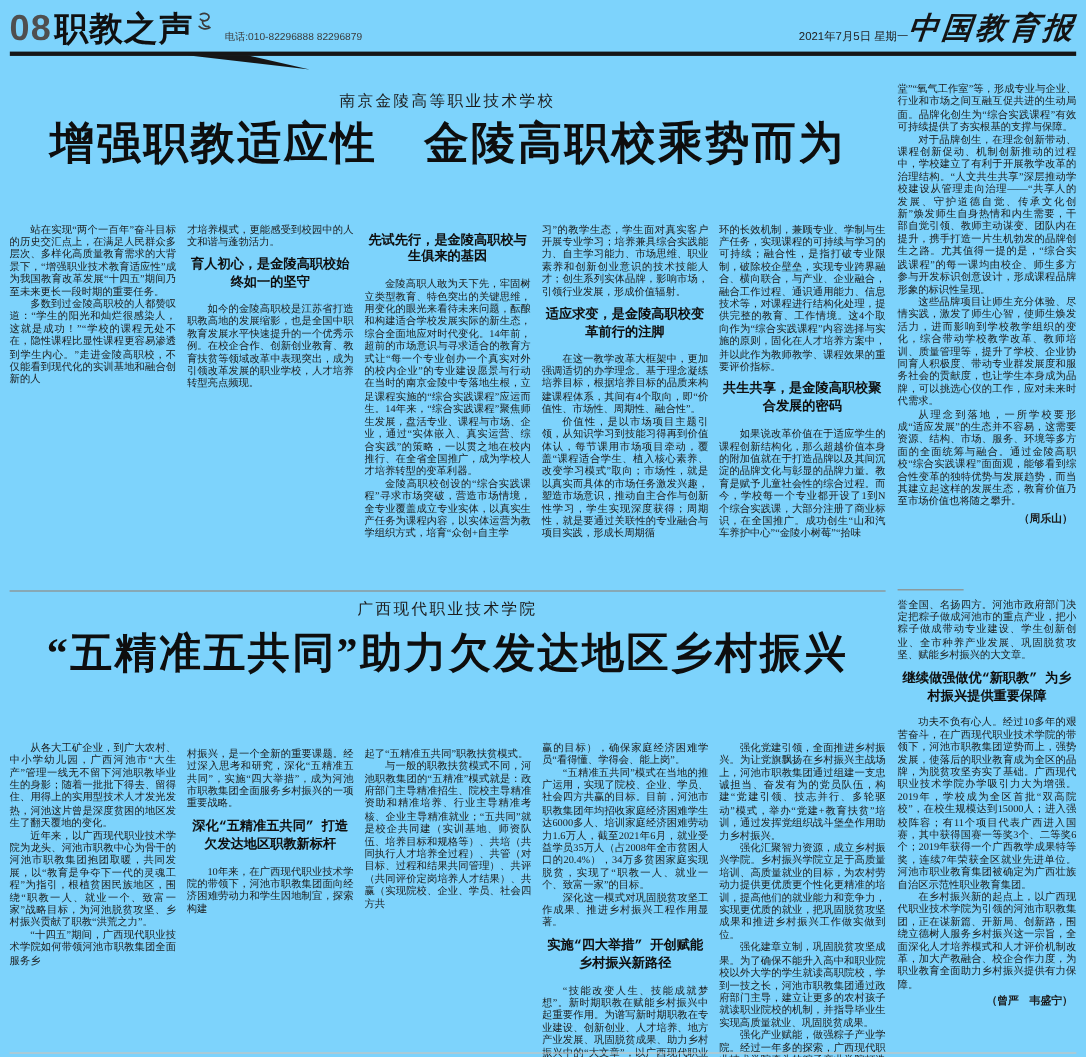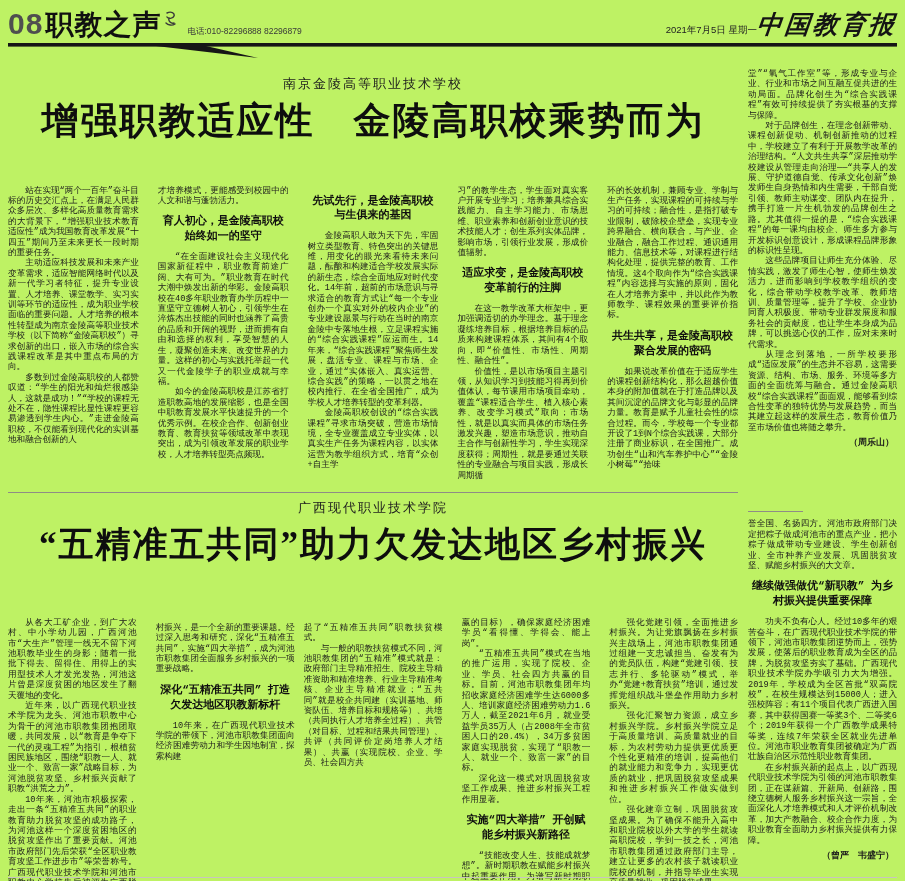--- a/index.html
+++ b/index.html
@@ -1,16 +1,16 @@
 <!DOCTYPE html>
 <html><head>
 <meta charset="utf-8">
 <style>
   html,body{margin:0;padding:0;background:#e8e6e1;}
-  .page{width:905px;height:881px;background:#bef264;margin:0 auto;position:relative;
+  .page{width:905px;height:881px;background:#7dd3fc;margin:0 auto;position:relative;
         box-sizing:border-box;padding:0 8px;overflow:hidden;
         font-family:"Liberation Serif",serif;color:#1b1b1b;}
   
   .header{display:flex;align-items:flex-end;justify-content:space-between;padding-top:5px;height:34px;}
   .header-left{display:flex;align-items:baseline;}
   .page-num{font-family:"Liberation Sans",sans-serif;font-weight:bold;font-size:30px;color:#4f4f4f;letter-spacing:1px;line-height:1;}
   .section-title{font-family:"Liberation Sans",sans-serif;font-weight:bold;font-size:28px;color:#101010;line-height:1;margin-left:2px;letter-spacing:1px;}
   .section-logo{margin-left:3px;position:relative;top:-8px;}
   .phone{font-size:8.5px;color:#3a3a3a;margin-left:10px;font-family:"Liberation Sans",sans-serif;}
   .header-right{display:flex;align-items:flex-end;padding-bottom:2px;}
@@ -21,26 +21,26 @@
   .content{display:flex;gap:10px;padding-top:4px;}
   .left-zone{width:730px;display:flex;flex-direction:column;}
   .right-zone{width:149px;display:flex;flex-direction:column;padding-top:6px;}
   .art-head{text-align:center;}
   .kicker{font-family:"Liberation Sans",sans-serif;font-size:13px;color:#1d1d1d;letter-spacing:2px;}
   .headline{font-weight:bold;letter-spacing:2px;color:#0e0e0e;line-height:1.15;}
   .hl-top{font-size:37px;margin-top:7px;}
   .hl-bottom{font-size:35px;margin-top:8px;}
   .top-art .art-head{margin:12px 0 14px;}
   .bottom-art .art-head{margin:6px 0 10px;}
-  .cols{display:flex;gap:19px;margin-top:43px;}
+  .cols{display:flex;gap:9px;margin-top:43px;}
   .col{flex:1;overflow:hidden;}
   .top-cols{height:296px;}
   .bottom-art{flex:1;display:flex;flex-direction:column;min-height:0;}
   .bottom-cols{flex:1;min-height:0;}
-  .body-p{margin:0;font-size:8.6px;line-height:10.4px;text-align:justify;text-indent:2em;font-family:Liberation Mono, monospace;}
+  .body-p{margin:0;font-size:8.6px;line-height:10.4px;text-align:justify;text-indent:2em;}
   .noindent{text-indent:0;}
   .col-subhead{font-family:Liberation Mono, monospace;font-weight:bold;font-size:11px;line-height:1.35;text-align:center;margin:8px 1px;color:#0f0f0f;}
   .byline{text-align:right;font-weight:bold;font-size:9px;margin-top:3px;padding-right:3px;}
   .article-divider{border:none;border-top:1px solid #8f8c86;margin:10px 0 0;}
   .right-top-col{height:390px;overflow:hidden;}
   .right-divider{border:none;border-top:1px solid #8f8c86;width:55px;margin:7px 0 7px 0;}
   .right-bottom-col{flex:1;overflow:hidden;min-height:0;}
   
   .photo-group{width:287px;flex:none;display:flex;flex-direction:row;min-height:0;}
   .photo-subcols{display:flex;gap:9px;flex:1;margin-top:5px;min-height:0;}
@@ -78,27 +78,25 @@
     <div class="left-zone">
 
       <div class="top-art">
         <div class="art-head">
           <div class="kicker">南京金陵高等职业技术学校</div>
           <div class="headline hl-top">增强职教适应性　金陵高职校乘势而为</div>
         </div>
         <div class="cols top-cols">
             <div class="col">
               <p class="body-p">站在实现“两个一百年”奋斗目标的历史交汇点上，在满足人民群众多层次、多样化高质量教育需求的大背景下，“增强职业技术教育适应性”成为我国教育改革发展“十四五”期间乃至未来更长一段时期的重要任务。</p>
-              <p class="body-p">主动适应科技发展和未来产业变革需求，适应智能网络时代以及新一代学习者特征，提升专业设置、人才培养、课堂教学、实习实训等环节的适应性，成为职业学校面临的重要问题。人才培养的根本性转型成为南京金陵高等职业技术学校（以下简称“金陵高职校”）寻求创新的出口，嵌入市场的综合实践课程改革是其中重点布局的方向。</p>
               <p class="body-p">多数到过金陵高职校的人都赞叹道：“学生的阳光和灿烂很感染人，这就是成功！”“学校的课程无处不在，隐性课程比显性课程更容易渗透到学生内心。”走进金陵高职校，不仅能看到现代化的实训基地和融合创新的人</p>
             </div>
             <div class="col">
               <p class="body-p noindent">才培养模式，更能感受到校园中的人文和谐与蓬勃活力。</p>
               <h3 class="col-subhead">育人初心，是金陵高职校始终如一的坚守</h3>
-              <p class="body-p">“在全面建设社会主义现代化国家新征程中，职业教育前途广阔、大有可为。”职业教育在时代大潮中焕发出新的华彩。金陵高职校在40多年职业教育办学历程中一直坚守立德树人初心，引领学生在淬炼杰出技能的同时也涵养了高贵的品质和开阔的视野，进而拥有自由和选择的权利，享受智慧的人生，凝聚创造未来、改变世界的力量。这样的初心与实践托举起一代又一代金陵学子的职业成就与幸福。</p>
               <p class="body-p">如今的金陵高职校是江苏省打造职教高地的发展缩影，也是全国中职教育发展水平快速提升的一个优秀示例。在校企合作、创新创业教育、教育扶贫等领域改革中表现突出，成为引领改革发展的职业学校，人才培养转型亮点频现。</p>
             </div>
             <div class="col">
               <h3 class="col-subhead">先试先行，是金陵高职校与生俱来的基因</h3>
               <p class="body-p">金陵高职人敢为天下先，牢固树立类型教育、特色突出的关键思维，用变化的眼光来看待未来问题，酝酿和构建适合学校发展实际的新生态，综合全面地应对时代变化。14年前，超前的市场意识与寻求适合的教育方式让“每一个专业创办一个真实对外的校内企业”的专业建设愿景与行动在当时的南京金陵中专落地生根，立足课程实施的“综合实践课程”应运而生。14年来，“综合实践课程”聚焦师生发展，盘活专业、课程与市场、企业，通过“实体嵌入、真实运营、综合实践”的策略，一以贯之地在校内推行、在全省全国推广，成为学校人才培养转型的变革利器。</p>
               <p class="body-p">金陵高职校创设的“综合实践课程”寻求市场突破，营造市场情境，全专业覆盖成立专业实体，以真实生产任务为课程内容，以实体运营为教学组织方式，培育“众创+自主学</p>
             </div>
             <div class="col">
               <p class="body-p noindent">习”的教学生态，学生面对真实客户开展专业学习；培养兼具综合实践能力、自主学习能力、市场思维、职业素养和创新创业意识的技术技能人才；创生系列实体品牌，影响市场，引领行业发展，形成价值辐射。</p>
               <h3 class="col-subhead">适应求变，是金陵高职校变革前行的注脚</h3>
@@ -117,21 +115,20 @@
 
       <div class="bottom-art">
         <div class="art-head">
           <div class="kicker">广西现代职业技术学院</div>
           <div class="headline hl-bottom">“五精准五共同”助力欠发达地区乡村振兴</div>
         </div>
         <div class="cols bottom-cols">
           <div class="col">
               <p class="body-p">从各大工矿企业，到广大农村、中小学幼儿园，广西河池市“大生产”管理一线无不留下河池职教毕业生的身影；随着一批批下得去、留得住、用得上的实用型技术人才发光发热，河池这片曾是深度贫困的地区发生了翻天覆地的变化。</p>
               <p class="body-p">近年来，以广西现代职业技术学院为龙头、河池市职教中心为骨干的河池市职教集团抱团取暖，共同发展，以“教育是争夺下一代的灵魂工程”为指引，根植贫困民族地区，围绕“职教一人、就业一个、致富一家”战略目标，为河池脱贫攻坚、乡村振兴贡献了职教“洪荒之力”。</p>
-              <p class="body-p">10年来，河池市积极探索，走出一条“五精准五共同”的职业教育助力脱贫攻坚的成功路子，为河池这样一个深度贫困地区的脱贫攻坚作出了重要贡献。河池市政府部门先后荣获“全区职业教育攻坚工作进步市”等荣誉称号。广西现代职业技术学院和河池市职教中心学校先后被评为广西脱贫攻坚先进集体、广西扶贫培训先进单位、河池市脱贫攻坚先进集体。</p>
               <p class="body-p">“十四五”期间，广西现代职业技术学院如何带领河池市职教集团全面服务乡</p>
             </div>
           <div class="photo-group">
             <svg width="287" height="146" viewBox="0 0 287 146">
               <rect width="287" height="146" fill="#d7d6d2"></rect>
               <rect x="86" y="22" width="38" height="74" fill="#a3a29e"></rect>
               <rect x="90" y="28" width="30" height="2" fill="#b9b8b4"></rect>
                 <rect x="90" y="36" width="30" height="2" fill="#b9b8b4"></rect>
                 <rect x="90" y="44" width="30" height="2" fill="#b9b8b4"></rect>
                 <rect x="90" y="52" width="30" height="2" fill="#b9b8b4"></rect>

